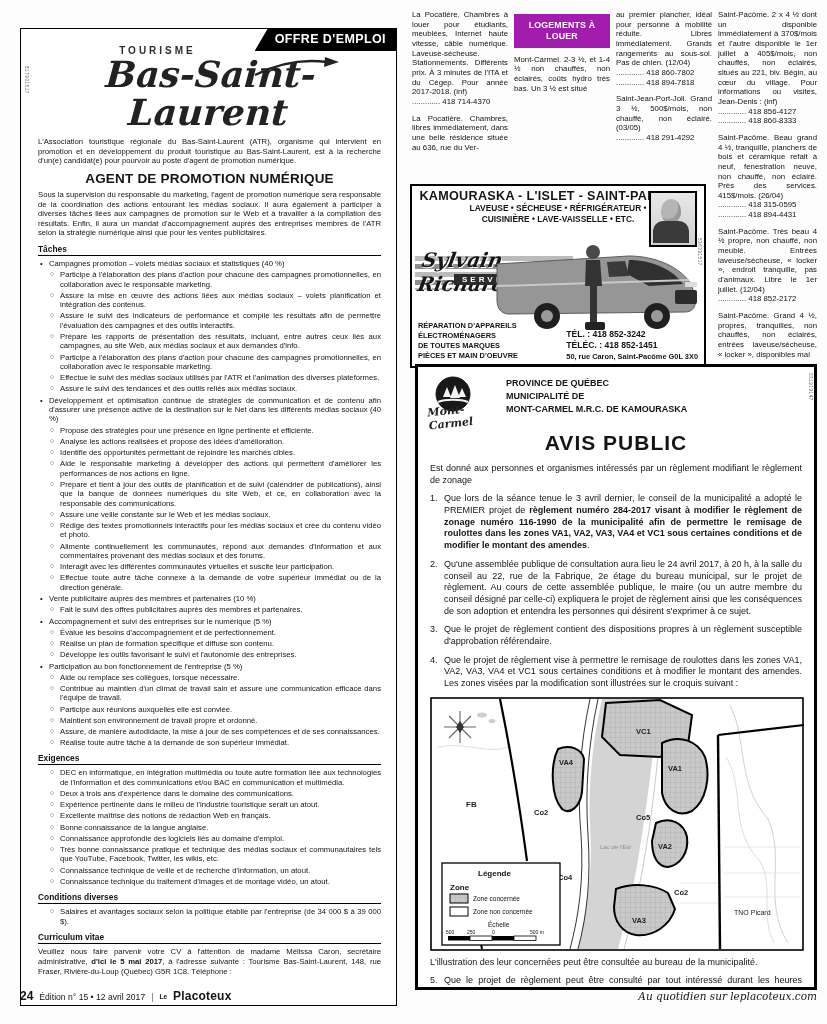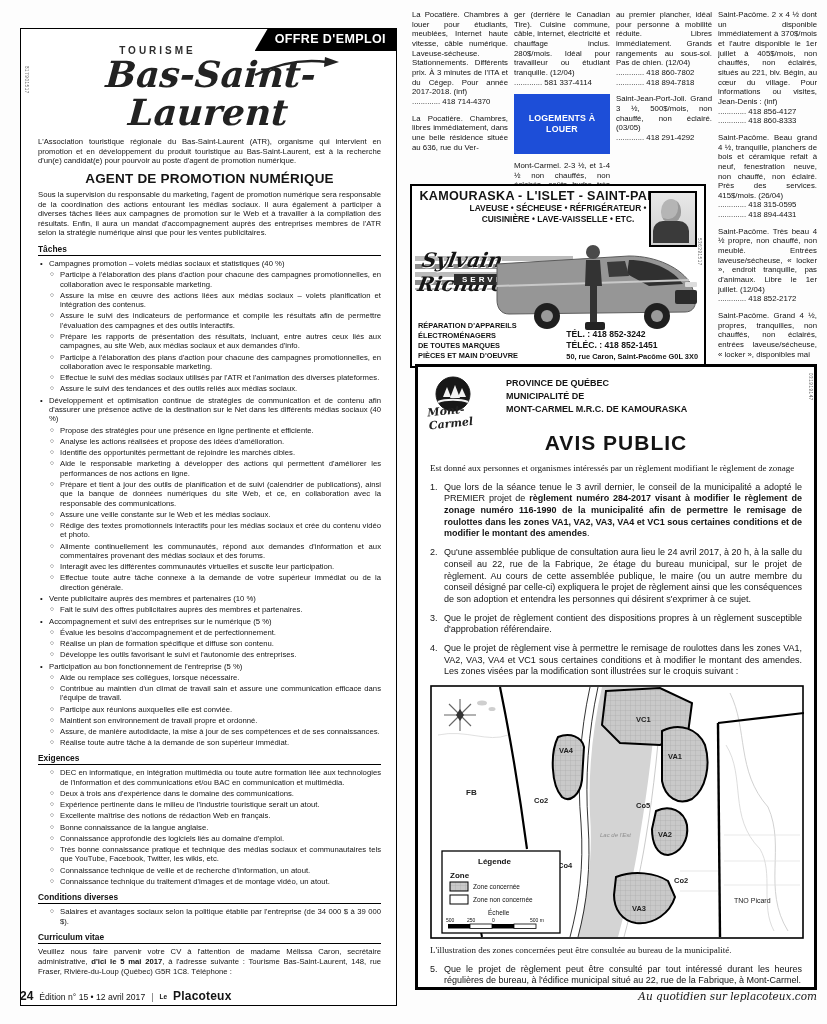--- a/index.html
+++ b/index.html
@@ -35,22 +35,22 @@
   .bold{font-weight:700;}
 
   
   #right{position:absolute;left:410px;top:8px;width:410px;height:1008px;}
   .cls-col{position:absolute;top:2px;width:96px;font-size:7.8px;line-height:1.24;overflow:hidden;}
   #col1{left:2px;height:176px;}
   #col2{left:104px;height:176px;}
   #col3{left:206px;height:176px;}
   #col4{left:308px;width:99px;height:352px;}
   .blk.ad{white-space:pre-line;text-align:justify;margin-bottom:7px;color:#121212;}
-  .blk.badge{background:#1d4ed8;color:#fff;font-weight:700;font-size:8.8px;text-align:center;
-    padding:19px 1px;margin:4px 0 7px;letter-spacing:.2px;}
+  .blk.badge{background:#a21caf;color:#fff;font-weight:700;font-size:8.8px;text-align:center;
+    padding:6px 1px;margin:4px 0 7px;letter-spacing:.2px;}
 
   
   #van-ad{position:absolute;left:0;top:176px;width:296px;height:184px;border:2px solid #000;
     box-sizing:border-box;background:#fff;overflow:hidden;}
   .van-title{font-size:12.6px;font-weight:700;text-align:center;letter-spacing:.3px;margin-top:3px;}
   .van-sub{font-size:8.4px;font-weight:700;text-align:center;line-height:1.35;}
   #portrait{position:absolute;right:7px;top:5px;width:44px;height:52px;border:2px solid #000;
     background:linear-gradient(#e8e8e8,#cfcfcf);overflow:hidden;}
   #portrait .head{position:absolute;left:10px;top:6px;width:20px;height:24px;border-radius:50% 50% 45% 45%;
     background:#b5b5b5;box-shadow:inset -3px -4px 0 #999;}
@@ -71,21 +71,21 @@
 
   
   #avis{position:absolute;left:5px;top:356px;width:402px;height:626px;border:3px solid #000;
     box-sizing:border-box;background:#fff;padding:8px 12px;overflow:hidden;}
   .avis-head{display:flex;gap:10px;}
   .mc-logo{width:66px;flex:none;position:relative;height:46px;}
   .mc-script{position:absolute;left:-2px;top:28px;font-family:"DejaVu Serif",serif;font-style:italic;
     font-weight:700;font-size:11px;color:#222;transform:rotate(-6deg);}
   .avis-head-text{font-size:9px;font-weight:700;line-height:1.45;margin-top:2px;}
   #avis-title{font-size:21px;font-weight:700;text-align:center;letter-spacing:1px;margin:10px 0 8px;}
-  .apara{font-size:9px;line-height:1.3;text-align:justify;margin:0 0 7px;font-family:Liberation Serif, serif;}
+  .apara{font-size:9px;line-height:1.3;text-align:justify;margin:0 0 7px;}
   .avis-item{display:flex;font-size:9px;line-height:1.3;margin-bottom:7px;}
   .avis-item .num{width:14px;flex:none;}
   .avis-item .bodytxt{flex:1;text-align:justify;}
   #map-wrap{width:374px;height:254px;margin:4px auto 6px;}
   svg text{font-family:"Liberation Sans","DejaVu Sans",sans-serif;}
 
   
   #footer-left{position:absolute;left:20px;top:989px;display:flex;align-items:baseline;gap:6px;}
   #footer-left .pn{font-size:12px;font-weight:700;}
   #footer-left .ed{font-size:8.6px;}
@@ -222,22 +222,20 @@
 <div class="vcode" style="left:24px;top:66px;">817901517</div>
 
 <div id="right">
 
   <div id="col1" class="cls-col">
     <div class="blk ad"><span>La Pocatière. Chambres à louer pour étudiants, meublées, Internet haute vitesse, câble numérique. Laveuse-sécheuse. Stationnements. Différents prix. À 3 minutes de l'ITA et du Cégep. Pour année 2017-2018. (inf)
 ............. 418 714-4370</span></div>
       <div class="blk ad"><span>La Pocatière. Chambres, libres immédiatement, dans une belle résidence située au 636, rue du Ver-</span></div>
   </div>
   <div id="col2" class="cls-col">
-    <div class="blk ad"><span>ger (derrière le Canadian Tire). Cuisine commune, câble, internet, électricité et chauffage inclus. 280$/mois. Idéal pour travailleur ou étudiant tranquille. (12/04)
-............. 581 337-4114</span></div>
       <div class="blk badge"><span>LOGEMENTS À LOUER</span></div>
       <div class="blk ad"><span>Mont-Carmel. 2-3 ½, et 1-4 ½ non chauffés, non éclairés, coûts hydro très bas. Un 3 ½ est situé</span></div>
   </div>
   <div id="col3" class="cls-col">
     <div class="blk ad"><span>au premier plancher, idéal pour personne à mobilité réduite. Libres immédiatement. Grands rangements au sous-sol. Pas de chien. (12/04)
 ............. 418 860-7802
 ............. 418 894-7818</span></div>
       <div class="blk ad"><span>Saint-Jean-Port-Joli. Grand 3 ½, 500$/mois, non chauffé, non éclairé. (03/05)
 ............. 418 291-4292</span></div>
   </div>
@@ -408,21 +406,21 @@
           <text x="62" y="237" font-size="5" fill="#111">0</text>
           <text x="100" y="237" font-size="5" fill="#111">500 m</text>
           <rect x="18" y="239" width="22" height="4.5" fill="#000"></rect>
           <rect x="40" y="239" width="22" height="4.5" fill="#fff" stroke="#000" stroke-width="0.8"></rect>
           <rect x="62" y="239" width="22" height="4.5" fill="#000"></rect>
           <rect x="84" y="239" width="22" height="4.5" fill="#fff" stroke="#000" stroke-width="0.8"></rect>
         </g>
       </svg>
     </div>
 
-    <p class="apara">L'illustration des zones concernées peut être consultée au bureau de la municipalité.</p>
+    <p class="apara">L'illustration des leur concernées peut être consultée au bureau de la municipalité.</p>
     <div class="avis-item">
       <span class="num">5.</span>
       <span class="bodytxt">Que le projet de règlement peut être consulté par tout intéressé durant les heures régulières de bureau, à l'édifice municipal situé au 22, rue de la Fabrique, à Mont-Carmel.</span>
     </div>
 
     <div class="vcode" style="right:1px;top:6px;">031919147</div>
   </div>
 </div>
 
 <div id="footer-left">

